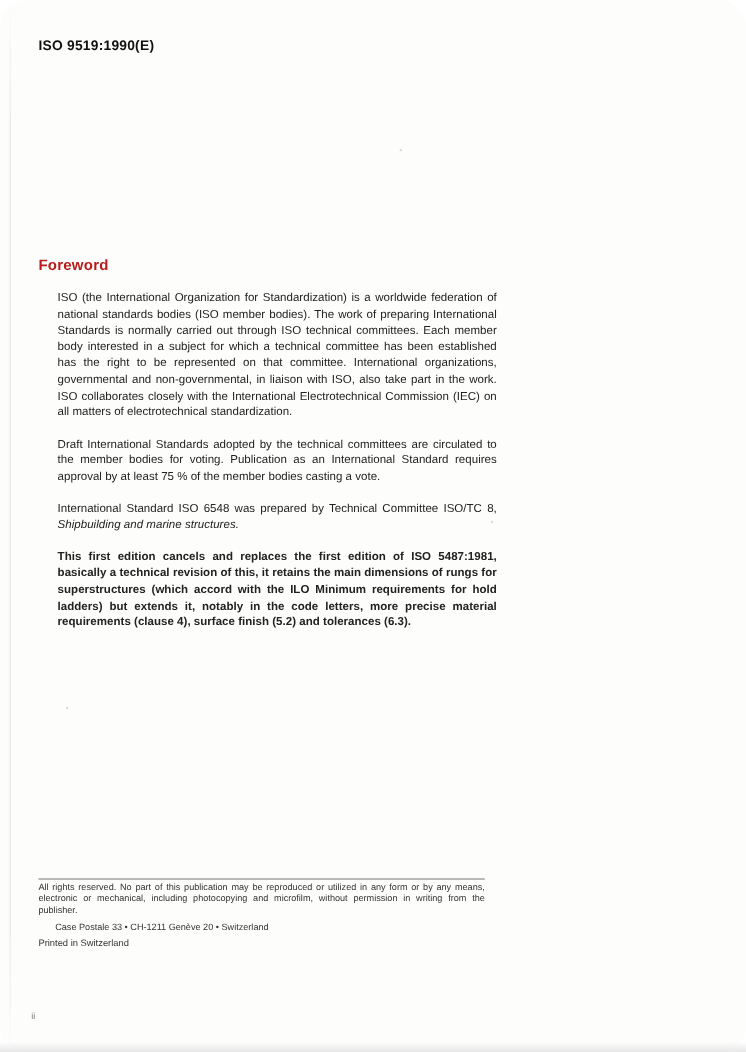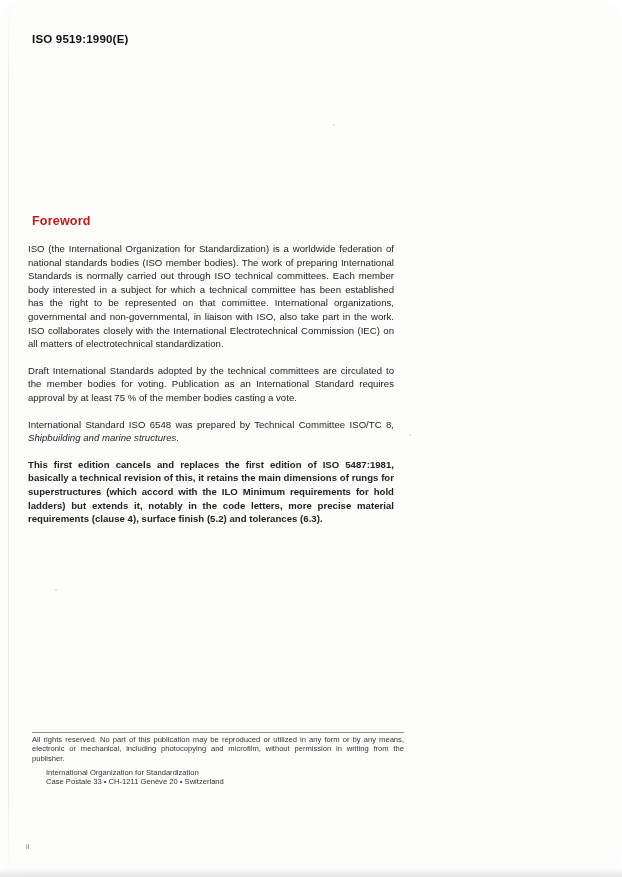--- a/index.html
+++ b/index.html
@@ -39,21 +39,21 @@
     left: 32px;
     top: 214px;
     font-size: 12.5px;
     font-weight: bold;
     letter-spacing: 0.2px;
     color: #b91c1c;
   }
   
   .body-block {
     position: absolute;
-    left: 28px;
+    left: 48px;
     top: 242px;
     width: 366px;
   }
   .para {
     font-size: 9.6px;
     line-height: 13.6px;
     text-align: justify;
     color: #222;
     margin: 0 0 13px 0;
     letter-spacing: 0.02px;
@@ -154,23 +154,23 @@
 
     <p class="para">This first edition cancels and replaces the first edition of ISO 5487:1981, basically a technical revision of this, it retains the main dimensions of rungs for superstructures (which accord with the ILO Minimum requirements for hold ladders) but extends it, notably in the code letters, more precise material requirements (clause 4), surface finish (5.2) and tolerances (6.3).</p>
 
   </div>
 
   <div class="footer-line-top"></div>
 
   <div class="footer">
     <p class="rights">All rights reserved. No part of this publication may be reproduced or utilized in any form or by any means, electronic or mechanical, including photocopying and microfilm, without permission in writing from the publisher.</p>
     <div class="org-block">
-      <div>International Organization for Standardization</div>
       <div>Case Postale 33 • CH-1211 Genève 20 • Switzerland</div>
     </div>
+    <div class="printed">Printed in Switzerland</div>
   </div>
 
   <div class="page-number">ii</div>
 
   <div class="speck" style="left:333px; top:124px; width:2px; height:2px;"></div>
   <div class="speck" style="left:409px; top:434px; width:2px; height:2px;"></div>
   <div class="speck" style="left:55px; top:589px; width:2px; height:2px;"></div>
 
   <div class="bottom-edge"></div>
 </div>

